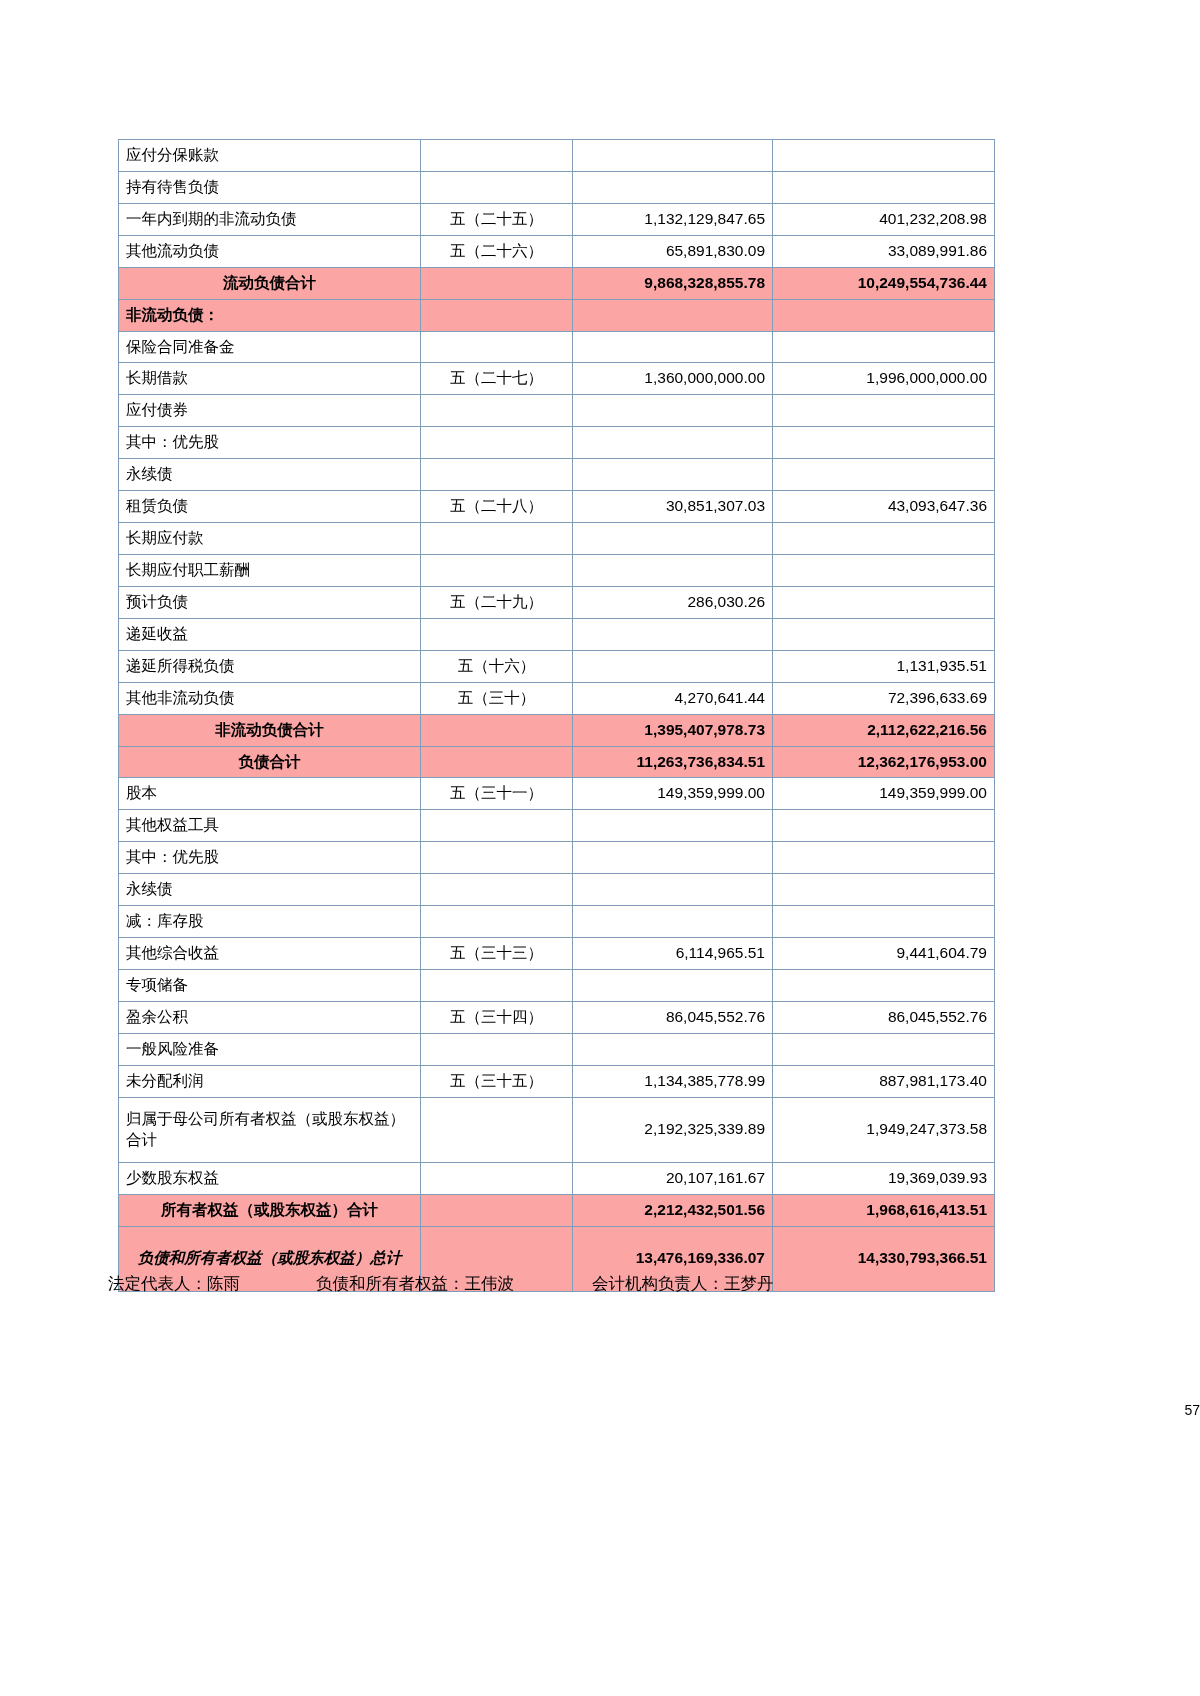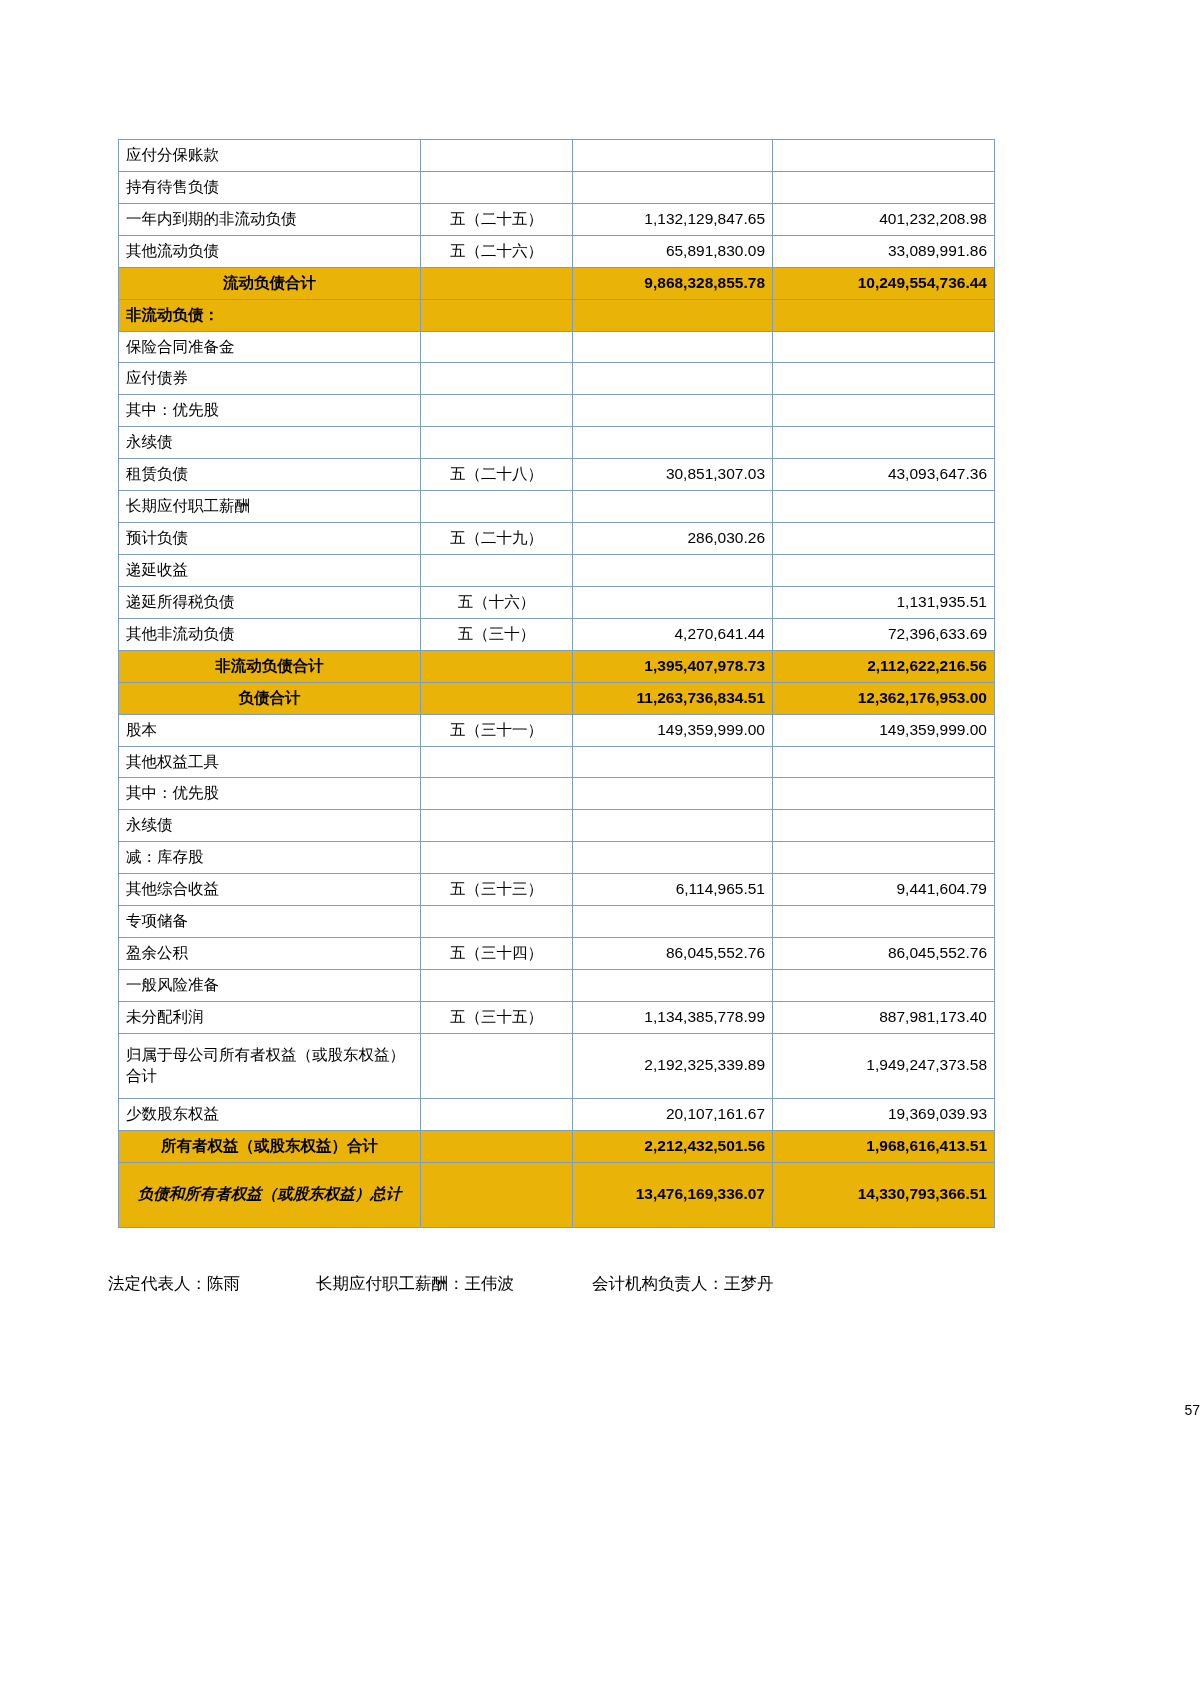--- a/index.html
+++ b/index.html
@@ -43,21 +43,21 @@
     word-break: break-all;
   }
   col.c-item  { width: 302px; }
   col.c-note  { width: 152px; }
   col.c-val1  { width: 200px; }
   col.c-val2  { width: 222px; }
 
   .item      { text-align: left; }
   .note      { text-align: center; }
   .num       { text-align: right; font-family: "Liberation Sans", sans-serif; font-size: 15px; }
-  .shade     { background: #eab308; }
+  .shade     { background: #fca5a5; }
   .bold      { font-weight: bold; }
   .indent2   { padding-left: 44px; }
   .center    { text-align: center; }
 
   .signature {
     position: absolute;
     left: 108px;
     top: 1273px;
     width: 900px;
     font-size: 16.5px;
@@ -127,20 +127,26 @@
             <td class="num shade bold"></td>
             <td class="num shade bold"></td>
           </tr>
           <tr>
             <td class="item">保险合同准备金</td>
             <td class="note"></td>
             <td class="num"></td>
             <td class="num"></td>
           </tr>
           <tr>
+            <td class="item">长期借款</td>
+            <td class="note">五（二十七）</td>
+            <td class="num">1,360,000,000.00</td>
+            <td class="num">1,996,000,000.00</td>
+          </tr>
+          <tr>
             <td class="item">应付债券</td>
             <td class="note"></td>
             <td class="num"></td>
             <td class="num"></td>
           </tr>
           <tr>
             <td class="item">其中：优先股</td>
             <td class="note"></td>
             <td class="num"></td>
             <td class="num"></td>
@@ -151,20 +157,26 @@
             <td class="num"></td>
             <td class="num"></td>
           </tr>
           <tr>
             <td class="item">租赁负债</td>
             <td class="note">五（二十八）</td>
             <td class="num">30,851,307.03</td>
             <td class="num">43,093,647.36</td>
           </tr>
           <tr>
+            <td class="item">长期应付款</td>
+            <td class="note"></td>
+            <td class="num"></td>
+            <td class="num"></td>
+          </tr>
+          <tr>
             <td class="item">长期应付职工薪酬</td>
             <td class="note"></td>
             <td class="num"></td>
             <td class="num"></td>
           </tr>
           <tr>
             <td class="item">预计负债</td>
             <td class="note">五（二十九）</td>
             <td class="num">286,030.26</td>
             <td class="num"></td>
@@ -281,18 +293,18 @@
             <td class="item shade bold center" style="height: 54px; font-style: italic;">负债和所有者权益（或股东权益）总计</td>
             <td class="note shade"></td>
             <td class="num shade bold">13,476,169,336.07</td>
             <td class="num shade bold">14,330,793,366.51</td>
           </tr>
         </tbody>
     </table>
   </div>
 
   <div class="signature">
-    <span class="sig-a">法定代表人：陈雨</span><span class="gap1"></span><span class="sig-a">长期应付职工薪酬：王伟波</span><span class="gap2"></span><span class="sig-a">会计机构负责人：王梦丹</span>
+    <span class="sig-a">法定代表人：陈雨</span><span class="gap1"></span><span class="sig-a">负债和所有者权益：王伟波</span><span class="gap2"></span><span class="sig-a">会计机构负责人：王梦丹</span>
   </div>
 
   <div class="pagenum">57</div>
 
 </div>
 
 </body></html>

